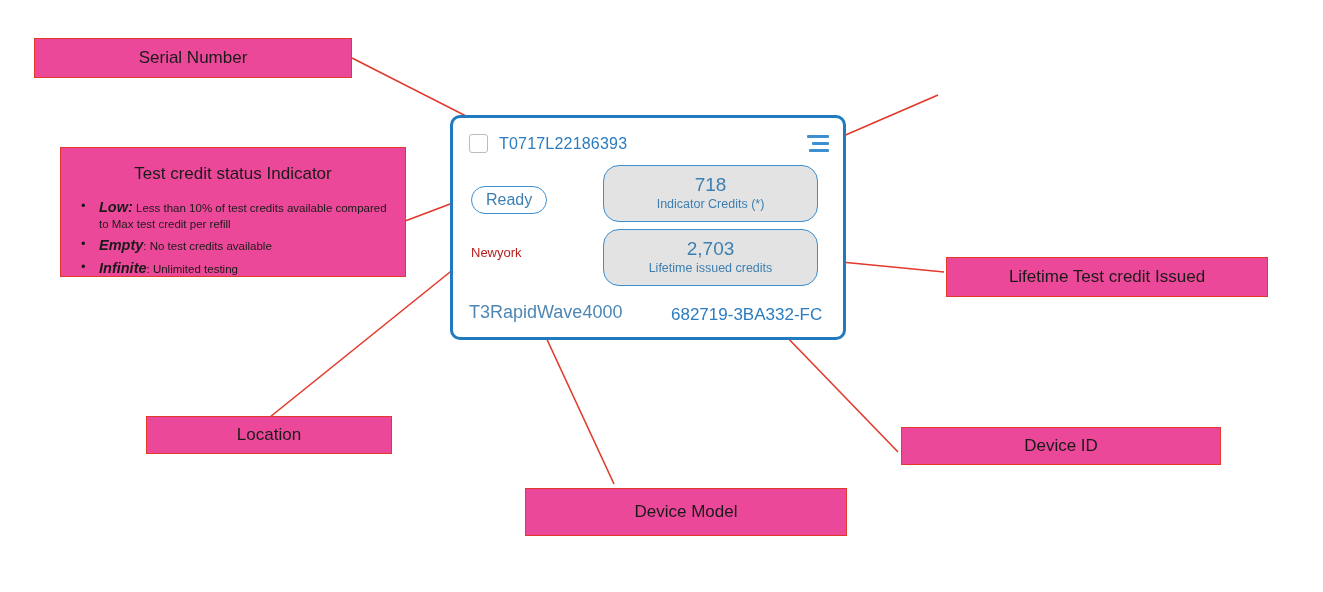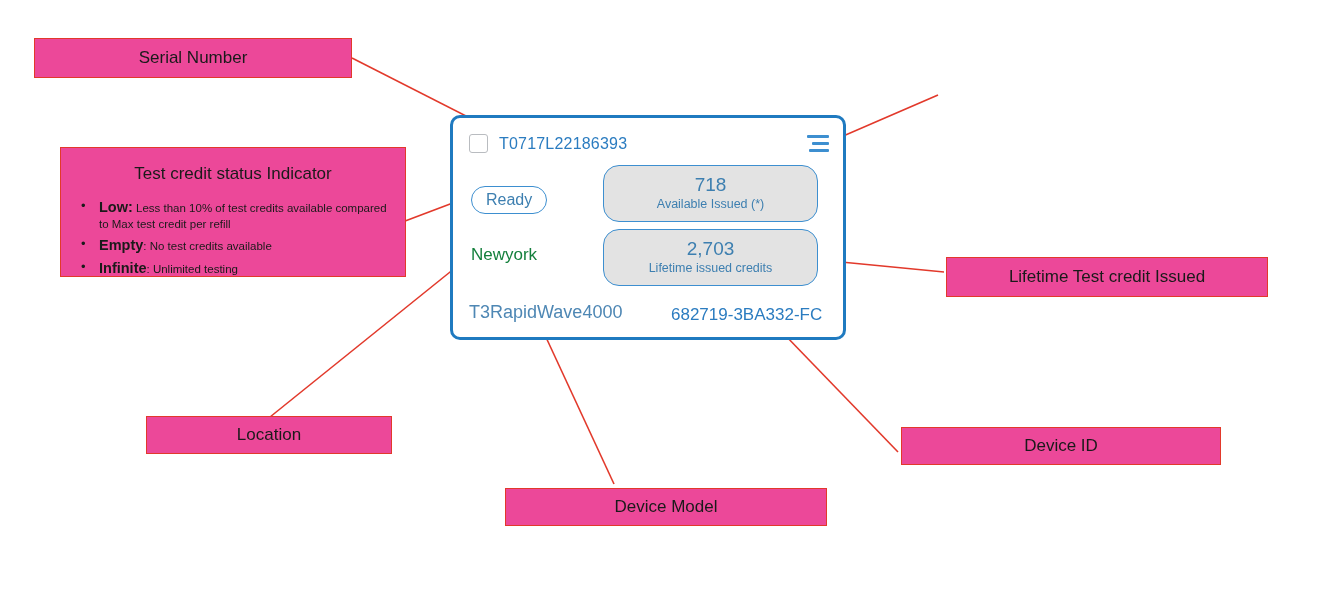--- a/index.html
+++ b/index.html
@@ -64,20 +64,21 @@
   .status-list li::before {
     content: "\2022";
     position: absolute;
     left: 8px;
     top: -1px;
     font-size: 13px;
   }
   .status-list .term {
     font-weight: bold;
     font-size: 14.5px;
+    font-style: italic;
   }
 
   
   .leaders {
     position: absolute;
     left: 0;
     top: 0;
     width: 1323px;
     height: 592px;
     z-index: 2;
@@ -152,22 +153,22 @@
     border-radius: 16px;
     color: #3d7fb0;
     font-size: 16px;
     text-align: center;
   }
 
   .location-text {
     position: absolute;
     left: 18px;
     top: 127px;
-    color: #15803d;
-    font-size: 17px;
+    color: #b91c1c;
+    font-size: 13px;
   }
 
   .model-text {
     position: absolute;
     left: 16px;
     bottom: 14px;
     color: #4e87b4;
     font-size: 18px;
   }
   .deviceid-text {
@@ -249,21 +250,21 @@
   </div>
 
   <div class="callout" id="callout-location" style="left:146px; top:416px; width:246px; height:38px;">
     <span class="callout-title">Location</span>
   </div>
 
   <div class="callout" id="callout-deviceid" style="left:901px; top:427px; width:320px; height:38px;">
     <span class="callout-title">Device ID</span>
   </div>
 
-  <div class="callout" id="callout-model" style="left:505px; top:488px; width:322px; height:38px;">
+  <div class="callout" id="callout-model" style="left:525px; top:488px; width:322px; height:48px;">
     <span class="callout-title">Device Model</span>
   </div>
 
   <div id="device-card">
 
     <div class="card-row-top">
       <span class="sel-checkbox"></span>
       <span class="serial-text">T0717L22186393</span>
       <span class="menu-icon">
         <i></i>
@@ -271,21 +272,21 @@
         <i></i>
       </span>
     </div>
 
     <div class="status-pill">Ready</div>
 
     <div class="location-text">Newyork</div>
 
     <div class="credit-tile" id="tile-available">
       <span class="credit-value">718</span>
-      <span class="credit-label">Available Issued (*)</span>
+      <span class="credit-label">Indicator Credits (*)</span>
     </div>
 
     <div class="credit-tile" id="tile-lifetime">
       <span class="credit-value">2,703</span>
       <span class="credit-label">Lifetime issued credits</span>
     </div>
 
     <div class="model-text">T3RapidWave4000</div>
 
     <div class="deviceid-text">682719-3BA332-FC</div>

